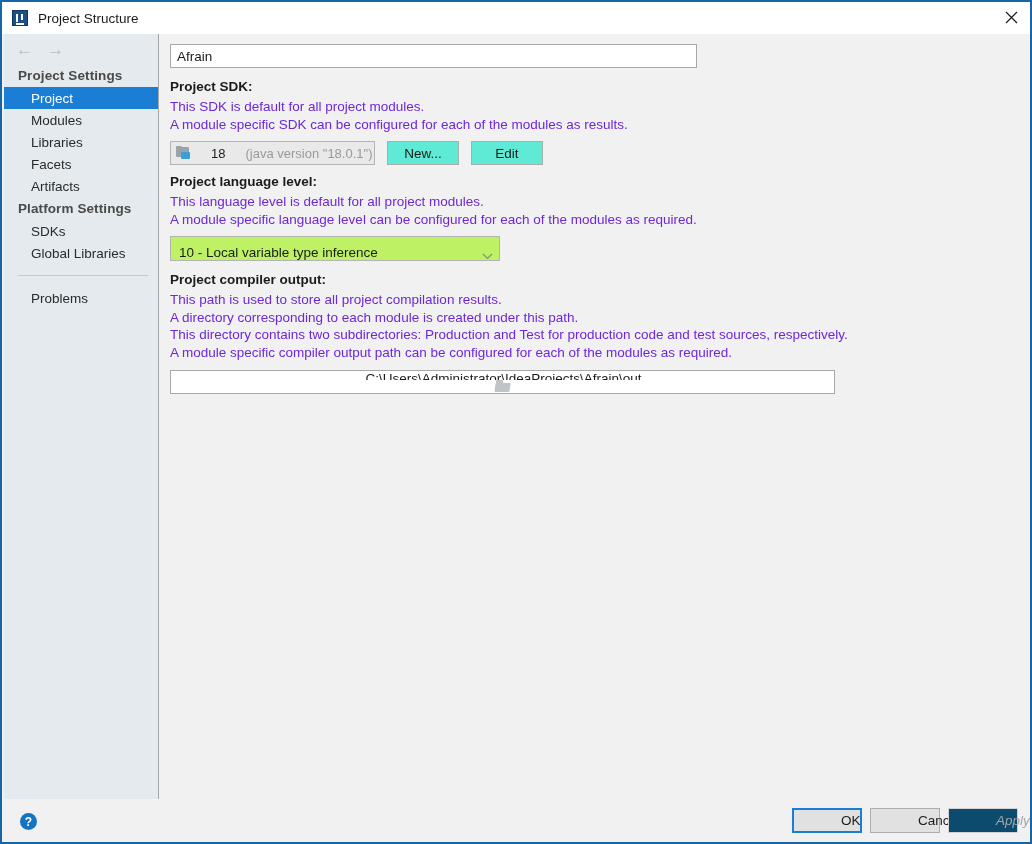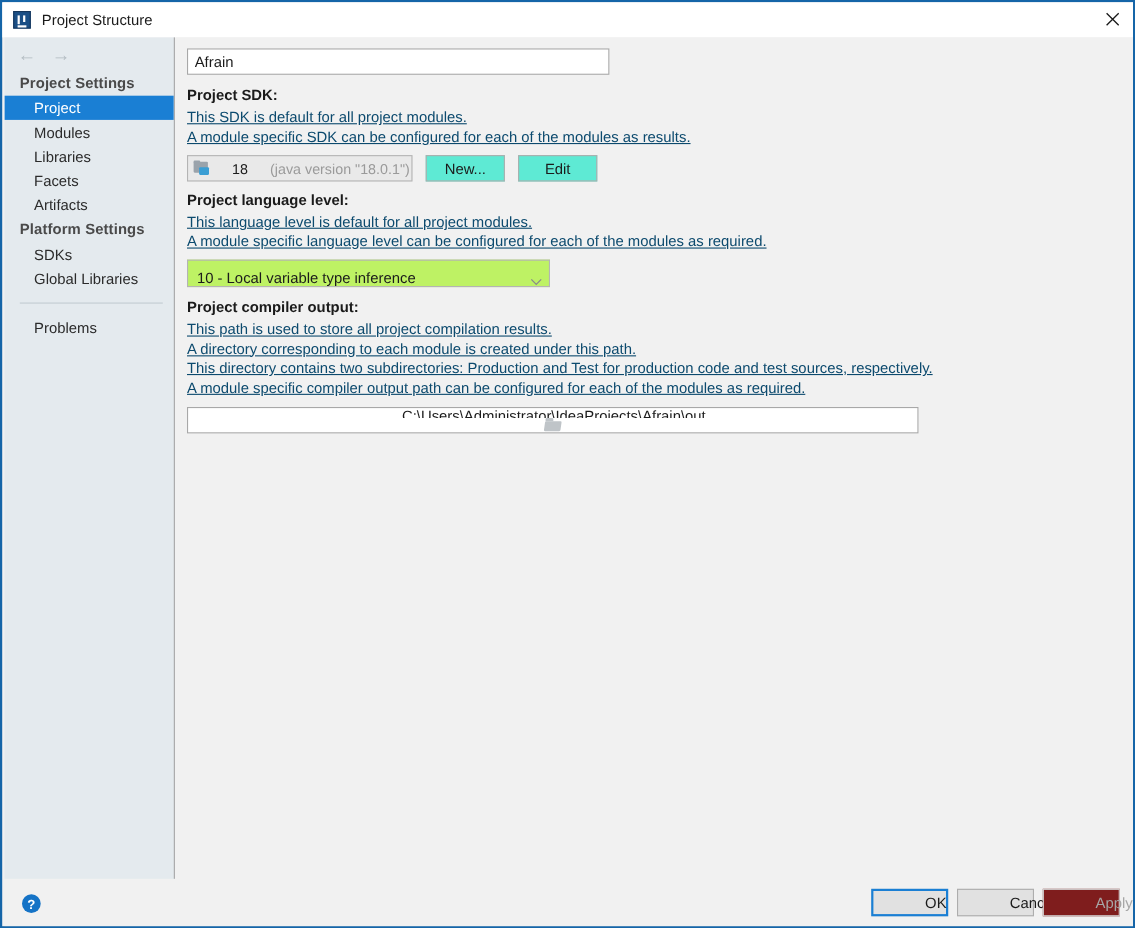--- a/index.html
+++ b/index.html
@@ -128,41 +128,40 @@
   }
   .field-label {
     font-size: 13.5px;
     font-weight: bold;
     color: #1b1b1b;
     margin: 0 0 4px 0;
     white-space: nowrap;
   }
   .desc-line {
     font-size: 13.5px;
-    color: #0c4a6e;
+    color: #6d28d9;
     line-height: 17.5px;
     white-space: nowrap;
-    text-decoration: underline;
   }
   .section { margin-bottom: 0; }
   .gap-a { height: 9px; }
   .gap-b { height: 11px; }
 
   input.text-field {
     font-family: "Liberation Sans", sans-serif;
     font-size: 13.5px;
     color: #1b1b1b;
     background: #ffffff;
     border: 1px solid #a8a8a8;
     box-sizing: border-box;
     padding: 0 6px;
     outline: none;
   }
   #project-name-input {
-    width: 384px;
+    width: 527px;
     height: 24px;
   }
 
   
   #sdk-row {
     display: flex;
     align-items: center;
     gap: 12px;
     margin-top: 8px;
   }
@@ -331,22 +330,23 @@
     box-sizing: border-box;
     color: #1b1b1b;
     cursor: default;
     padding-left: 47px;
   }
   .dlg-btn.primary {
     border: 2px solid #1a7fd4;
   }
   .dlg-btn.disabled {
     color: #a6a6a6;
-    background: #7f1d1d;
+    background: #0c4a6e;
     border-color: #d2d2d2;
+    font-style: italic;
   }
 </style>
 </head>
 <body>
 
 <div id="window">
 
   <div id="titlebar">
     <div id="app-icon">
       <span class="ij-i"></span>

